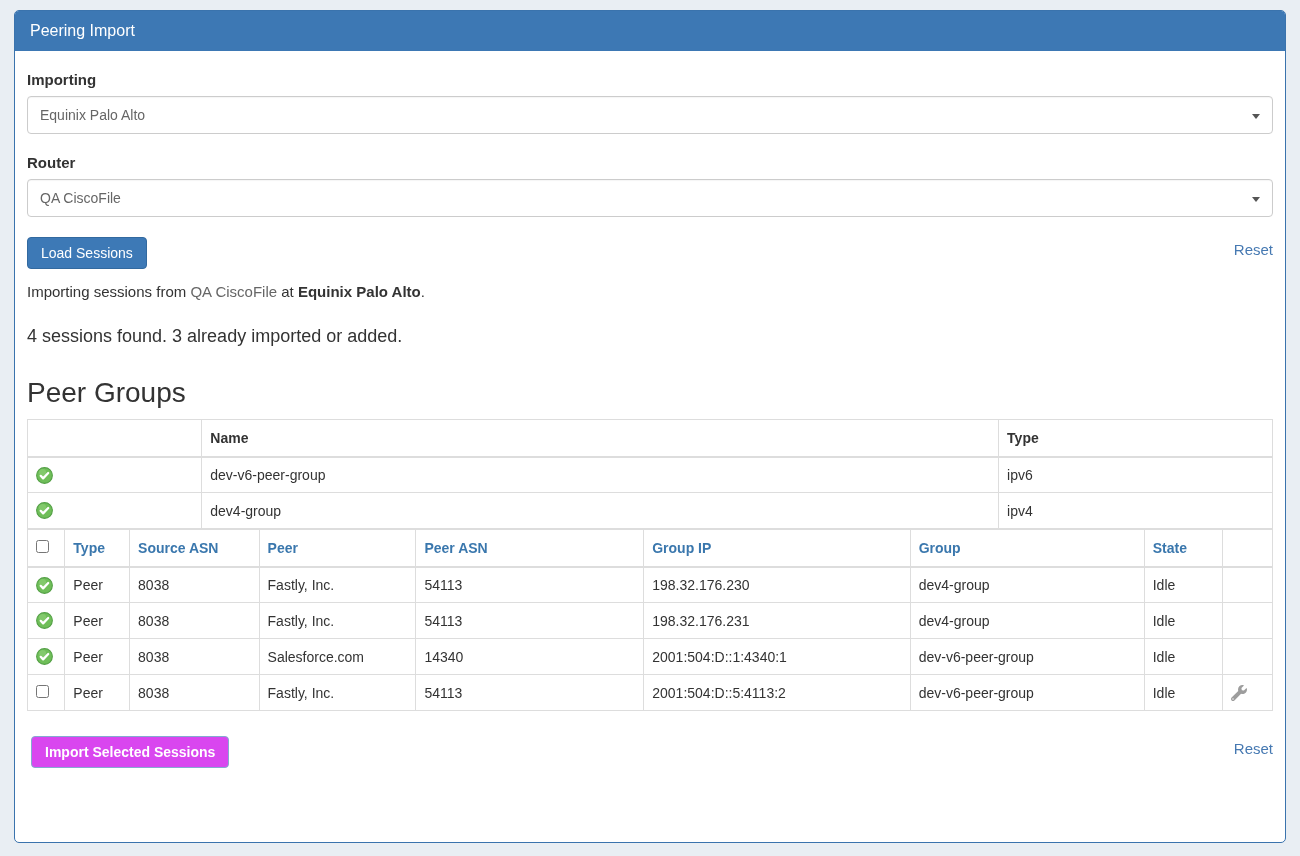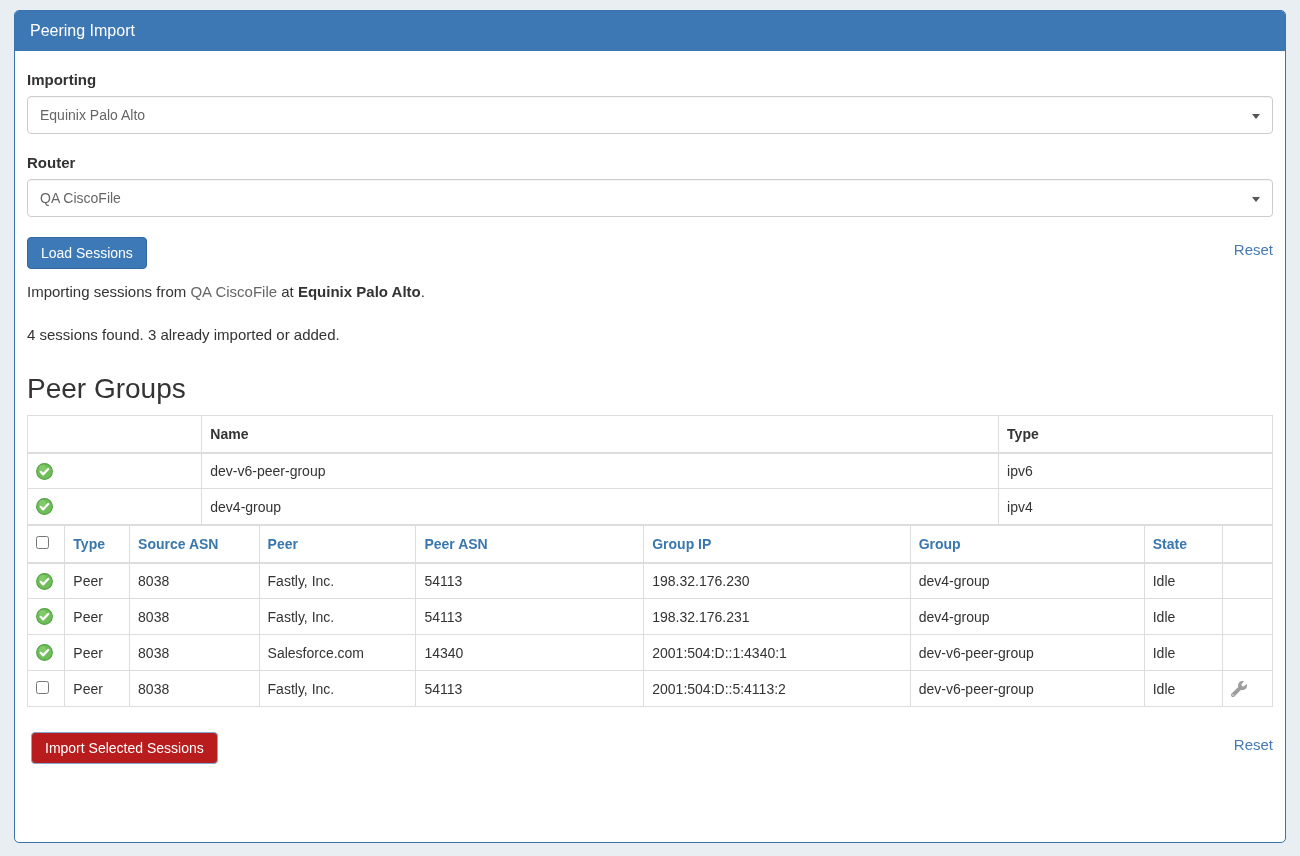--- a/index.html
+++ b/index.html
@@ -54,27 +54,27 @@
     display: inline-block;
     font-size: 14px; color: #fff;
     padding: 7px 13px;
     border-radius: 4px;
     border: 1px solid transparent;
     cursor: pointer;
     font-family: "Liberation Sans", sans-serif;
     text-align: right;
   }
   .btn-primary { background: #3d79b6; border-color: #32699f; }
-  .btn-disabled { background: #b91c1c; border-color: #84a9d0; cursor: default; }
+  .btn-disabled { background: #d946ef; border-color: #84a9d0; cursor: default; font-weight: bold; }
   a.reset-link { color: #4679b2; text-decoration: none; font-size: 15px; padding-top: 4px; cursor: pointer; }
 
   .importing-text { margin-top: 14px; font-size: 15px; color: #333; }
   .importing-text .router-name { color: #666; }
   .importing-text .exchange-name { font-weight: bold; }
-  .summary-text { margin-top: 26px; font-size: 15px; color: #333; }
+  .summary-text { margin-top: 26px; font-size: 18px; color: #333; }
 
   h2.section-title { font-size: 28px; font-weight: 400; color: #333; margin: 30px 0 10px; }
   h2.sessions-title { margin-top: 48px; }
 
   table { width: 100%; border-collapse: collapse; table-layout: fixed; }
   th, td {
     border: 1px solid #ddd;
     padding: 8px;
     font-size: 14px; color: #333;
     text-align: left; vertical-align: middle;

